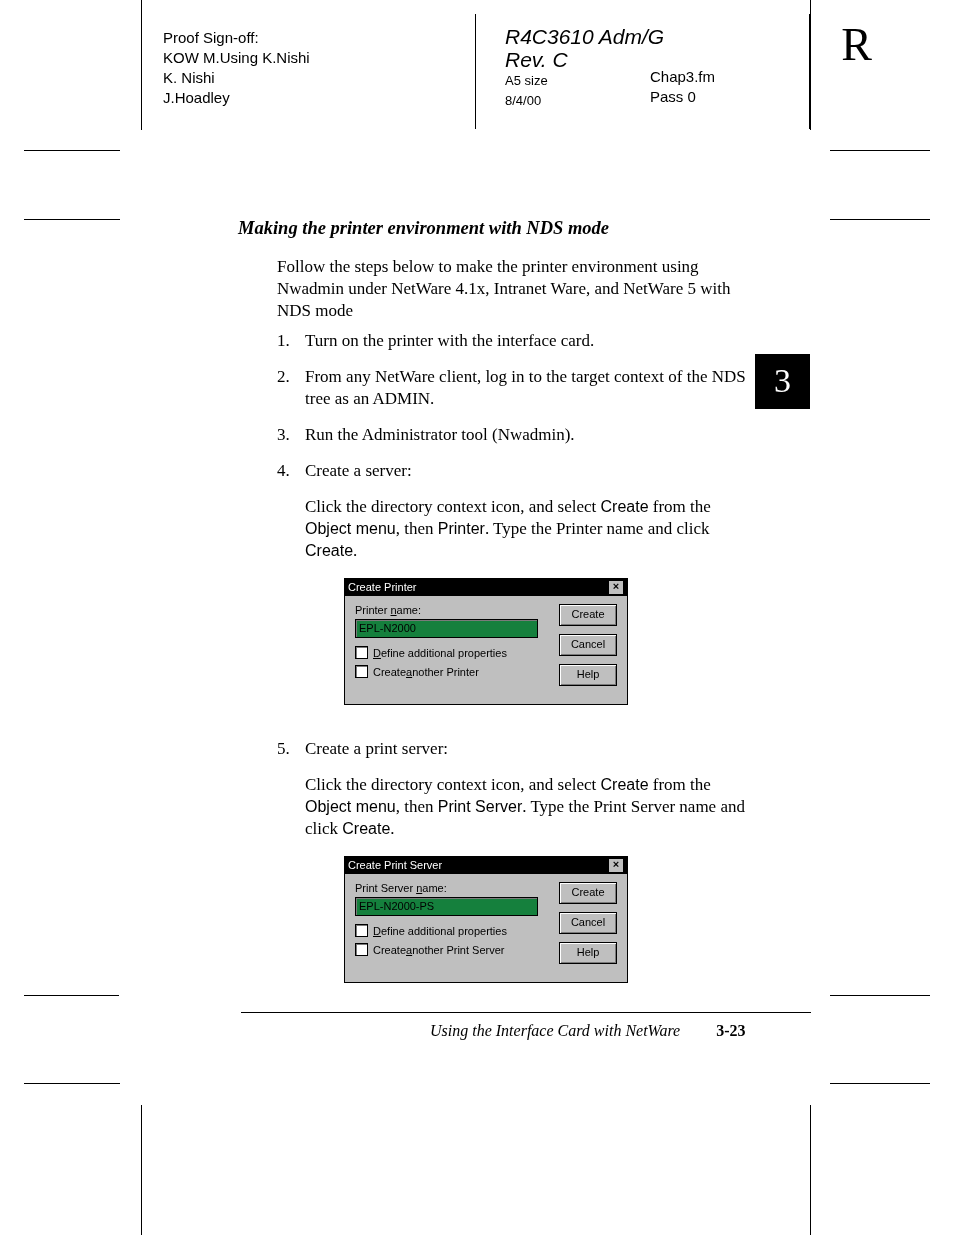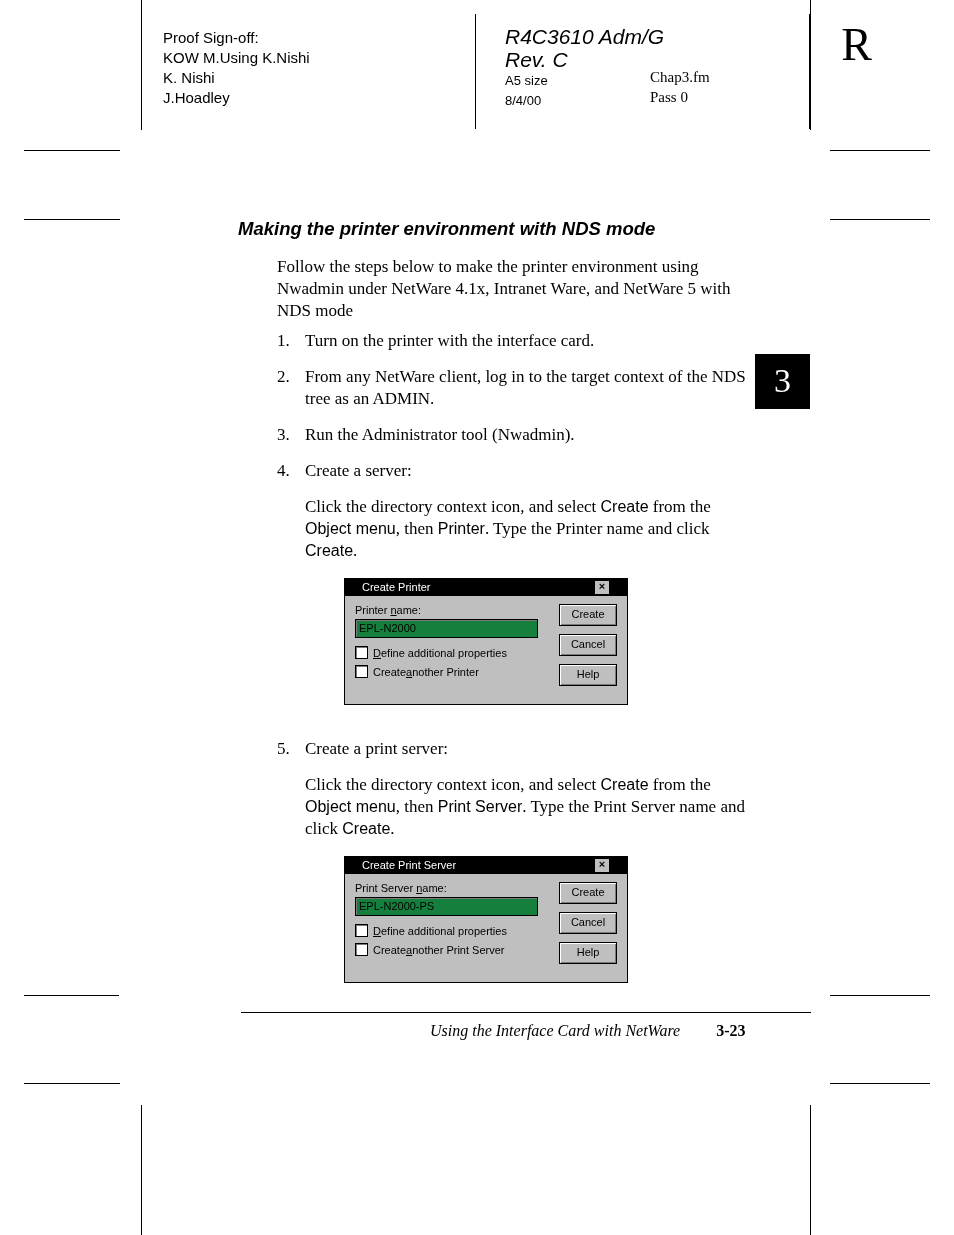--- a/index.html
+++ b/index.html
@@ -6,46 +6,46 @@
     margin: 0;
     background: #fff;
     font-family: "Book Antiqua", Palatino, serif;
     color: #000;
     width: 954px;
     height: 1235px;
     position: relative;
     overflow: hidden;
   }
   .crop { position:absolute; background:#000; }
-  .sans { font-family: Liberation Serif, serif; }
+  .sans { font-family: Liberation Sans, sans-serif; }
 
   
   .proof-block { position:absolute; left:163px; top:28px; font-size:15px; line-height:20px; font-family: Helvetica, Arial, sans-serif; }
   .header-col1 { position:absolute; left:505px; top:25px; }
   .header-col2 { position:absolute; left:650px; top:67px; }
   .doc-title { font-family: "Avant Garde", "Century Gothic", Helvetica, sans-serif; font-weight:normal; font-style:italic; font-size:21px; line-height:23px; }
   .doc-meta { font-family: Helvetica, Arial, sans-serif; font-size:13px; line-height:20px; margin-top:0;}
   .big-R { position:absolute; right:82px; top:18px; font-family:"Times New Roman", serif; font-size:46px; }
   .vdiv { position:absolute; width:1px; background:#000; }
 
   
-  .section-heading { position:absolute; left:238px; top:218px; font-family:Liberation Sans, sans-serif; font-weight:bold; font-style:italic; font-size:18.5px; }
+  .section-heading { position:absolute; left:238px; top:218px; font-family:Liberation Serif, serif; font-weight:bold; font-style:italic; font-size:18.5px; }
   .intro-para { position:absolute; left:277px; top:256px; width:460px; font-size:17px; line-height:22px; }
   .list { position:absolute; left:277px; top:330px; width:470px; font-size:17px; line-height:22px; }
   .li { display:flex; margin-bottom:14px; }
   .ln { width:28px; flex-shrink:0; }
   .lt { flex:1; }
   .subp { margin-top:14px; }
   .ui-word { font-family: Helvetica, Arial, sans-serif; font-size:16px; }
 
   .tab-3 { position:absolute; left:755px; top:354px; width:55px; height:55px; background:#000; color:#fff; font-family:"Times New Roman",serif; font-size:34px; text-align:center; line-height:53px; }
 
   
   .dialog { position:absolute; width:282px; background:#bfbfbf; border:1px solid #000; font-family:"MS Sans Serif", Tahoma, Arial, sans-serif; font-size:11px; }
-  .titlebar { background:#000; color:#fff; height:17px; line-height:17px; padding:0 17px; display:flex; justify-content:space-between; align-items:center; }
+  .titlebar { background:#000; color:#fff; height:17px; line-height:17px; padding:0 3px; display:flex; justify-content:space-between; align-items:center; }
   .closebox { width:14px; height:13px; background:#bfbfbf; border:1px solid #000; color:#000; font-size:11px; line-height:11px; text-align:center; font-weight:bold; }
   .dlg-body { padding:8px 10px 10px 10px; display:flex; }
   .dlg-left { flex:1; }
   .dlg-right { width:58px; margin-left:14px; }
   .dlg-right .btn { background:#bfbfbf; border:1px solid #000; box-shadow: inset 1px 1px 0 #fff, inset -1px -1px 0 #7a7a7a; height:20px; margin-bottom:8px; text-align:center; line-height:19px; font-size:11px; }
   .field-label { margin-bottom:3px; }
   .field-label .ul { text-decoration: underline; }
   .text-input { background:#15803d; border:1px solid #000; box-shadow: inset 1px 1px 0 #7a7a7a; height:17px; line-height:16px; padding:0 3px; width:175px; font-size:11px; margin-bottom:8px;}
   .chk-row { display:flex; align-items:center; margin-top:6px; font-size:11px; }
   .chk { width:11px; height:11px; background:#fff; border:1px solid #000; box-shadow: inset 1px 1px 0 #7a7a7a; margin-right:5px; flex-shrink:0; }

